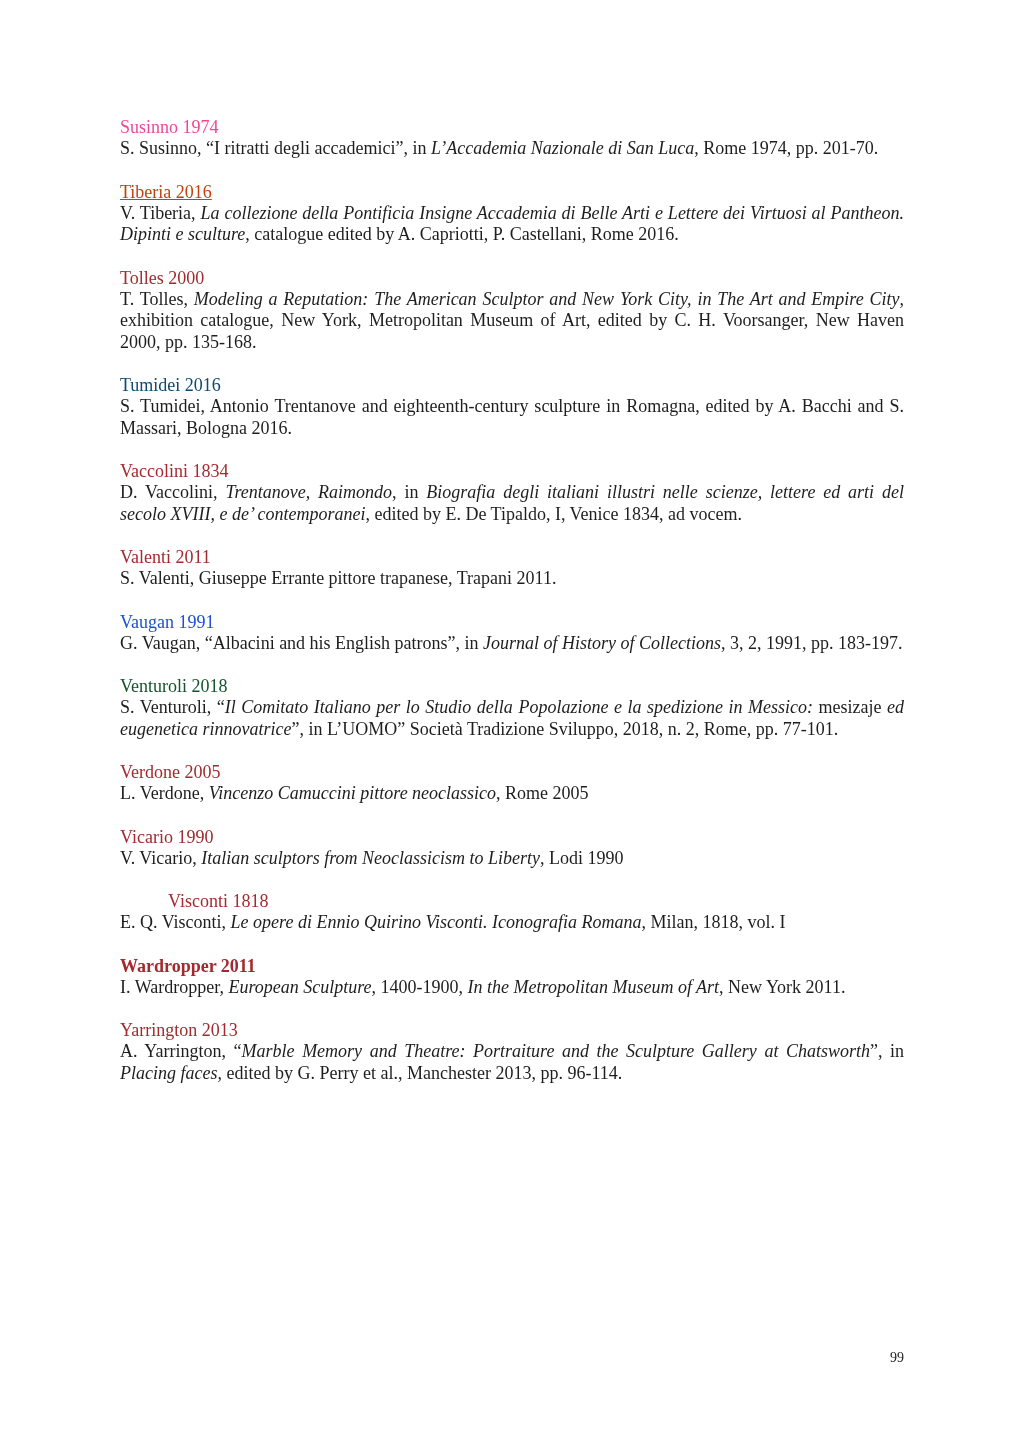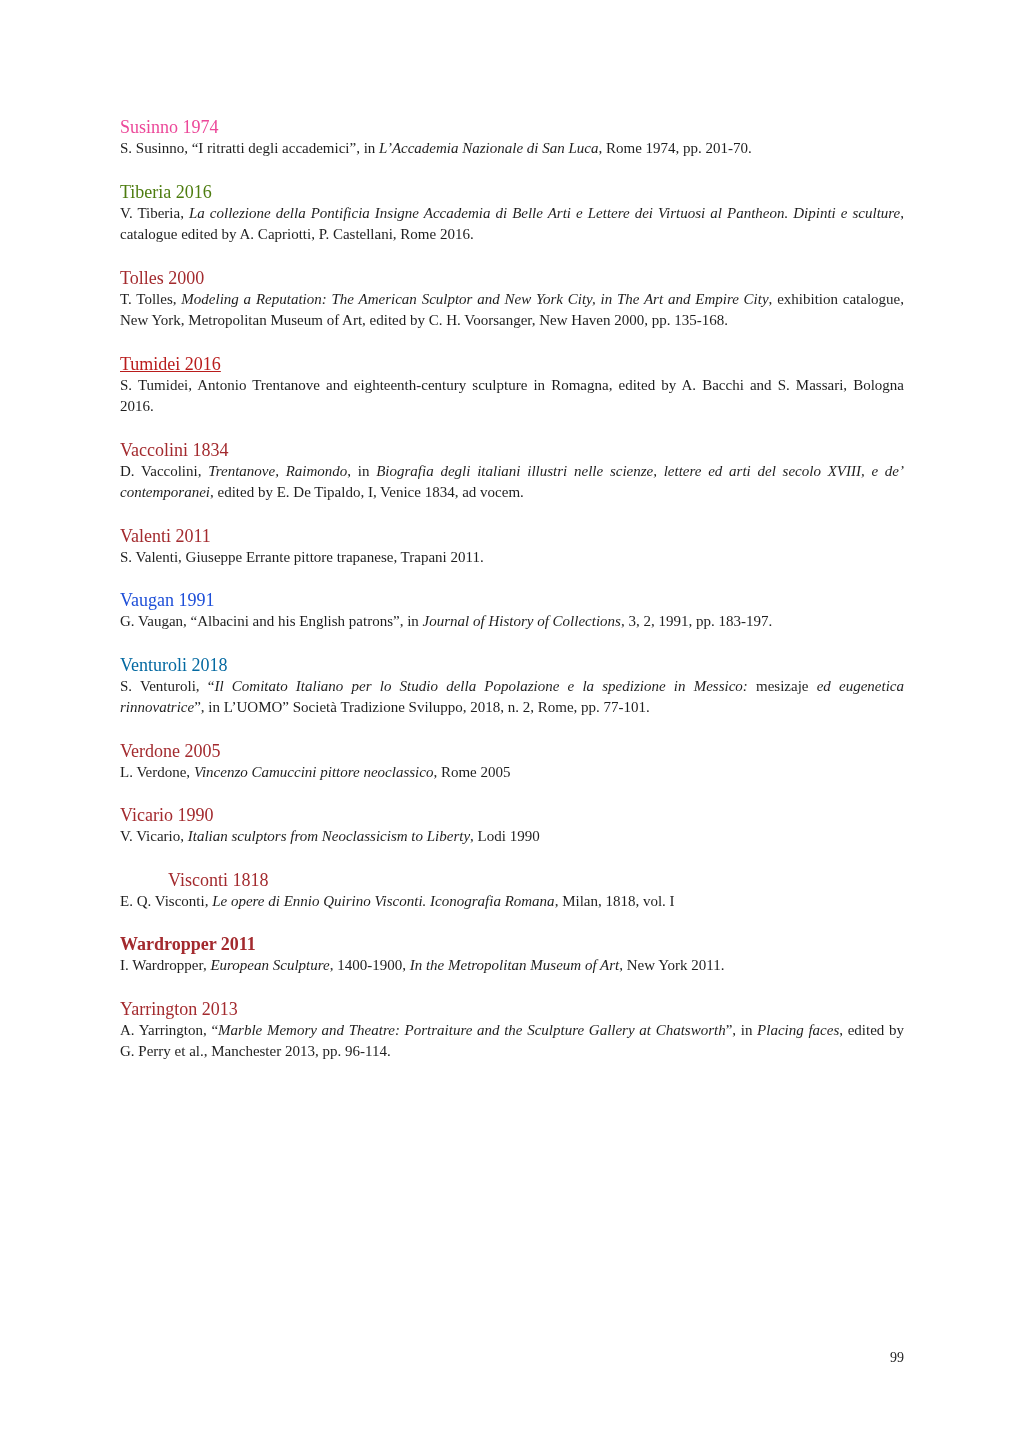--- a/index.html
+++ b/index.html
@@ -9,64 +9,64 @@
       color: #1e1e1e;
     }
     .page {
       position: absolute; left: 120px; top: 117px; width: 784px;
     }
     .entry { margin: 0 0 22px 0; }
     .heading {
       color: #a32a2e; font-size: 18px; line-height: 21px; margin: 0;
     }
     .citation {
-      font-size: 15px; line-height: 21.5px; margin: 0;
+      font-size: 18px; line-height: 21.5px; margin: 0;
       text-align: justify; text-align-last: left;
     }
     .citation i { font-style: italic; }
     .page-number {
       position: absolute; right: 120px; top: 1350px;
       font-size: 14px; color: #1e1e1e;
     }
   </style>
 </head>
 <body>
 
 <div class="page">
   <div id="entries">
       <div class="entry">
         <p class="heading" style="color: #ec4899;">Susinno 1974</p>
         <p class="citation"><span>S. Susinno, “I ritratti degli accademici”, in </span><i>L’Accademia Nazionale di San Luca</i><span>, Rome 1974, pp. 201-70.</span></p>
       </div>
       <div class="entry">
-        <p class="heading" style="color: #4d7c0f;">Tiberia 2016</p>
+        <p class="heading" style="color: #c2410c; text-decoration: underline;">Tiberia 2016</p>
         <p class="citation"><span>V. Tiberia, </span><i>La collezione della Pontificia Insigne Accademia di Belle Arti e Lettere dei Virtuosi al Pantheon. Dipinti e sculture</i><span>, catalogue edited by A. Capriotti, P. Castellani, Rome 2016.</span></p>
       </div>
       <div class="entry">
         <p class="heading" style="color: rgb(163, 42, 46); margin-top: 8px;">Tolles 2000</p>
         <p class="citation"><span>T. Tolles, </span><i>Modeling a Reputation: The American Sculptor and New York City, in The Art and Empire City</i><span>, exhibition catalogue, New York, Metropolitan Museum of Art, edited by C. H. Voorsanger, New Haven 2000, pp. 135-168.</span></p>
       </div>
       <div class="entry">
-        <p class="heading" style="color: #b91c1c; text-decoration: underline;">Tumidei 2016</p>
+        <p class="heading" style="color: #0c4a6e;">Tumidei 2016</p>
         <p class="citation"><span>S. Tumidei, Antonio Trentanove and eighteenth-century sculpture in Romagna, edited by A. Bacchi and S. Massari, Bologna 2016.</span></p>
       </div>
       <div class="entry">
         <p class="heading" style="color: rgb(163, 42, 46);">Vaccolini 1834</p>
         <p class="citation"><span>D. Vaccolini, </span><i>Trentanove, Raimondo</i><span>, in </span><i>Biografia degli italiani illustri nelle scienze, lettere ed arti del secolo XVIII, e de’ contemporanei</i><span>, edited by E. De Tipaldo, I, Venice 1834, ad vocem.</span></p>
       </div>
       <div class="entry">
         <p class="heading" style="color: rgb(163, 42, 46);">Valenti 2011</p>
         <p class="citation"><span>S. Valenti, Giuseppe Errante pittore trapanese, Trapani 2011.</span></p>
       </div>
       <div class="entry">
         <p class="heading" style="color: #1d4ed8;">Vaugan 1991</p>
         <p class="citation"><span>G. Vaugan, “Albacini and his English patrons”, in </span><i>Journal of History of Collections</i><span>, 3, 2, 1991, pp. 183-197.</span></p>
       </div>
       <div class="entry">
-        <p class="heading" style="color: #0369a1;">Venturoli 2018</p>
+        <p class="heading" style="color: #14532d;">Venturoli 2018</p>
         <p class="citation"><span>S. Venturoli, “</span><i>Il Comitato Italiano per lo Studio della Popolazione e la spedizione in Messico:</i><span> mesizaje </span><i>ed eugenetica rinnovatrice</i><span>”, in L’UOMO” Società Tradizione Sviluppo, 2018, n. 2, Rome, pp. 77-101.</span></p>
       </div>
       <div class="entry">
         <p class="heading" style="color: rgb(163, 42, 46);">Verdone 2005</p>
         <p class="citation"><span>L. Verdone, </span><i>Vincenzo Camuccini pittore neoclassico</i><span>, Rome 2005</span></p>
       </div>
       <div class="entry">
         <p class="heading" style="color: rgb(163, 42, 46);">Vicario 1990</p>
         <p class="citation"><span>V. Vicario, </span><i>Italian sculptors from Neoclassicism to Liberty</i><span>, Lodi 1990</span></p>
       </div>

